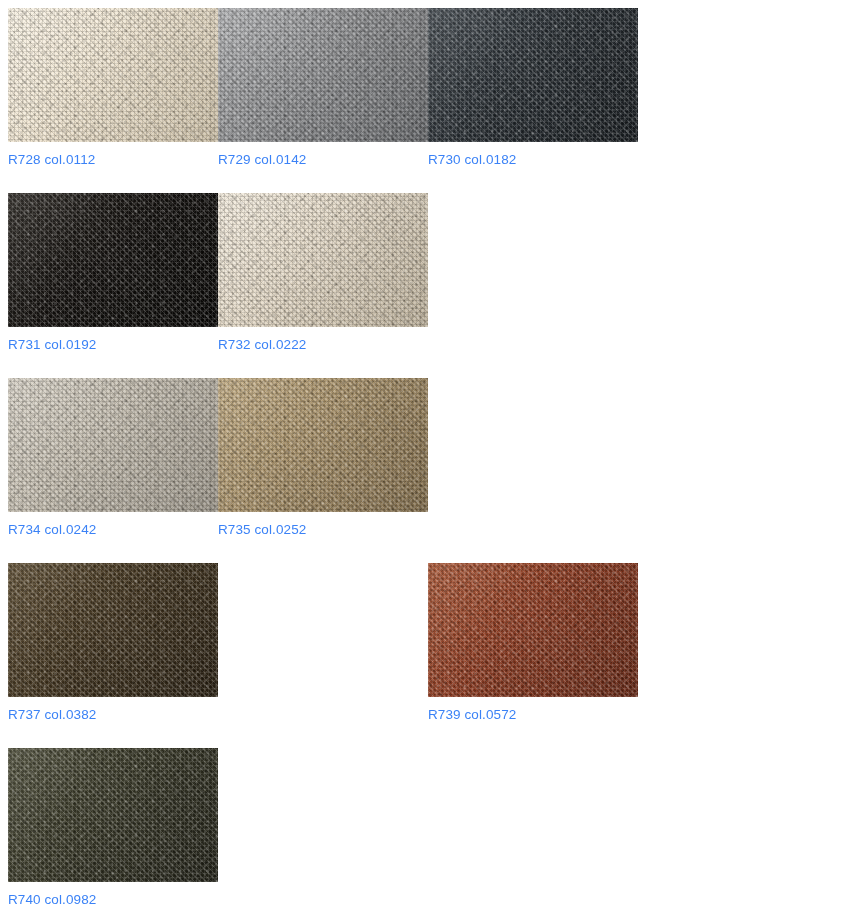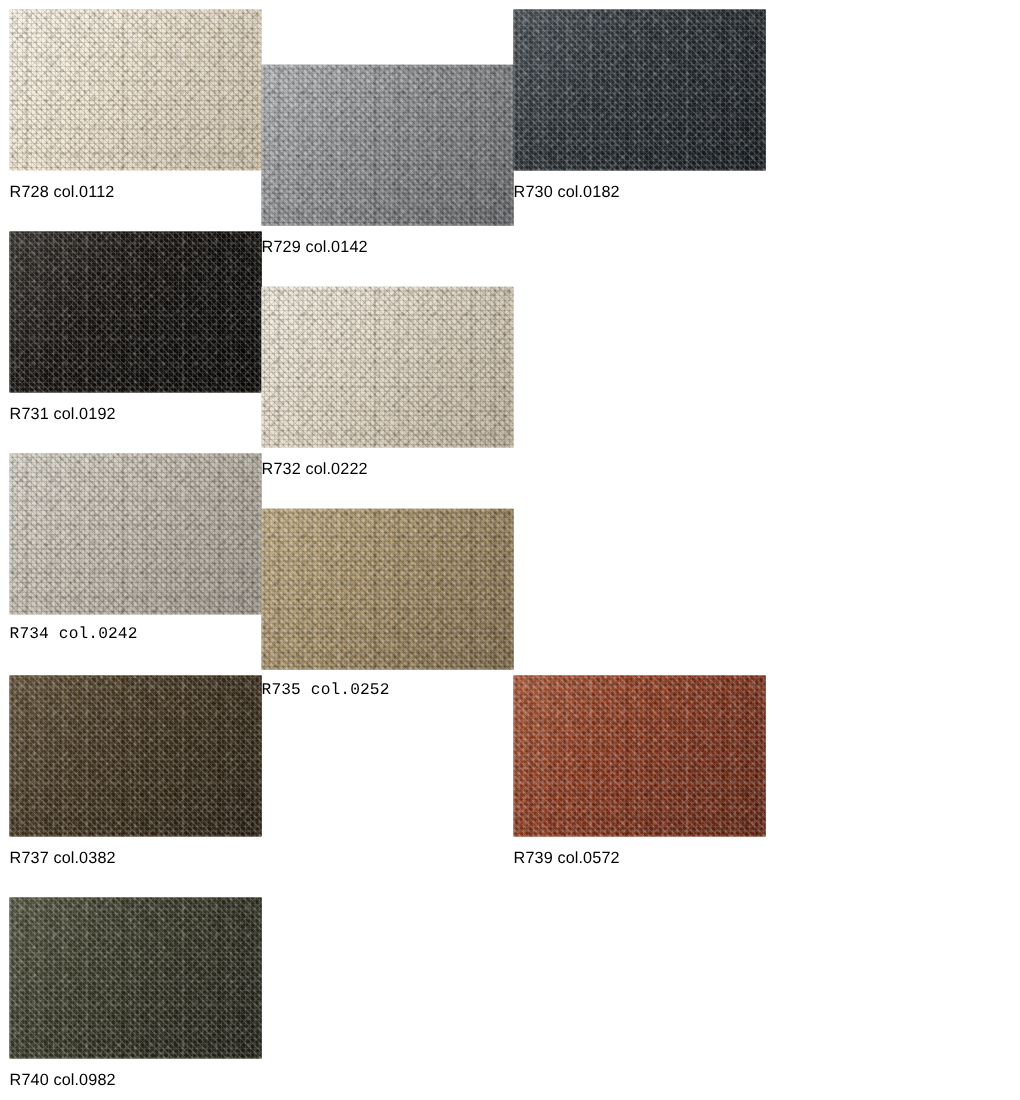--- a/index.html
+++ b/index.html
@@ -148,32 +148,32 @@
       rgba(0,0,0,0.075) 100%);
     pointer-events: none;
   }
 
   .swatch-label {
     position: absolute;
     left: 0;
     top: 144px;
     font-size: 13.5px;
     line-height: 16px;
-    color: #000000;
+    color: #3b82f6;
     letter-spacing: 0.1px;
     white-space: nowrap;
   }
 
   .swatch-cell.col-0 { left: 8px; }
-  .swatch-cell.col-1 { left: 218px; margin-top: 46px; }
+  .swatch-cell.col-1 { left: 218px; }
   .swatch-cell.col-2 { left: 428px; text-align: right; }
 
   .swatch-row.row-0 { top: 8px; }
   .swatch-row.row-1 { top: 193px; }
-  .swatch-row.row-2 { top: 378px; font-family: Liberation Mono, monospace; }
+  .swatch-row.row-2 { top: 378px; }
   .swatch-row.row-3 { top: 563px; }
   .swatch-row.row-4 { top: 748px; }
 </style>
 </head>
 <body>
 
 <div id="swatch-sheet">
     <div class="swatch-row row-0">
       <div class="swatch-cell col-0">
         <div class="swatch-tile" style="background-color: rgb(239, 228, 207); background-image: linear-gradient(135deg, rgb(248, 241, 226) 0%, rgb(239, 228, 207) 45%, rgb(222, 208, 181) 100%);">

